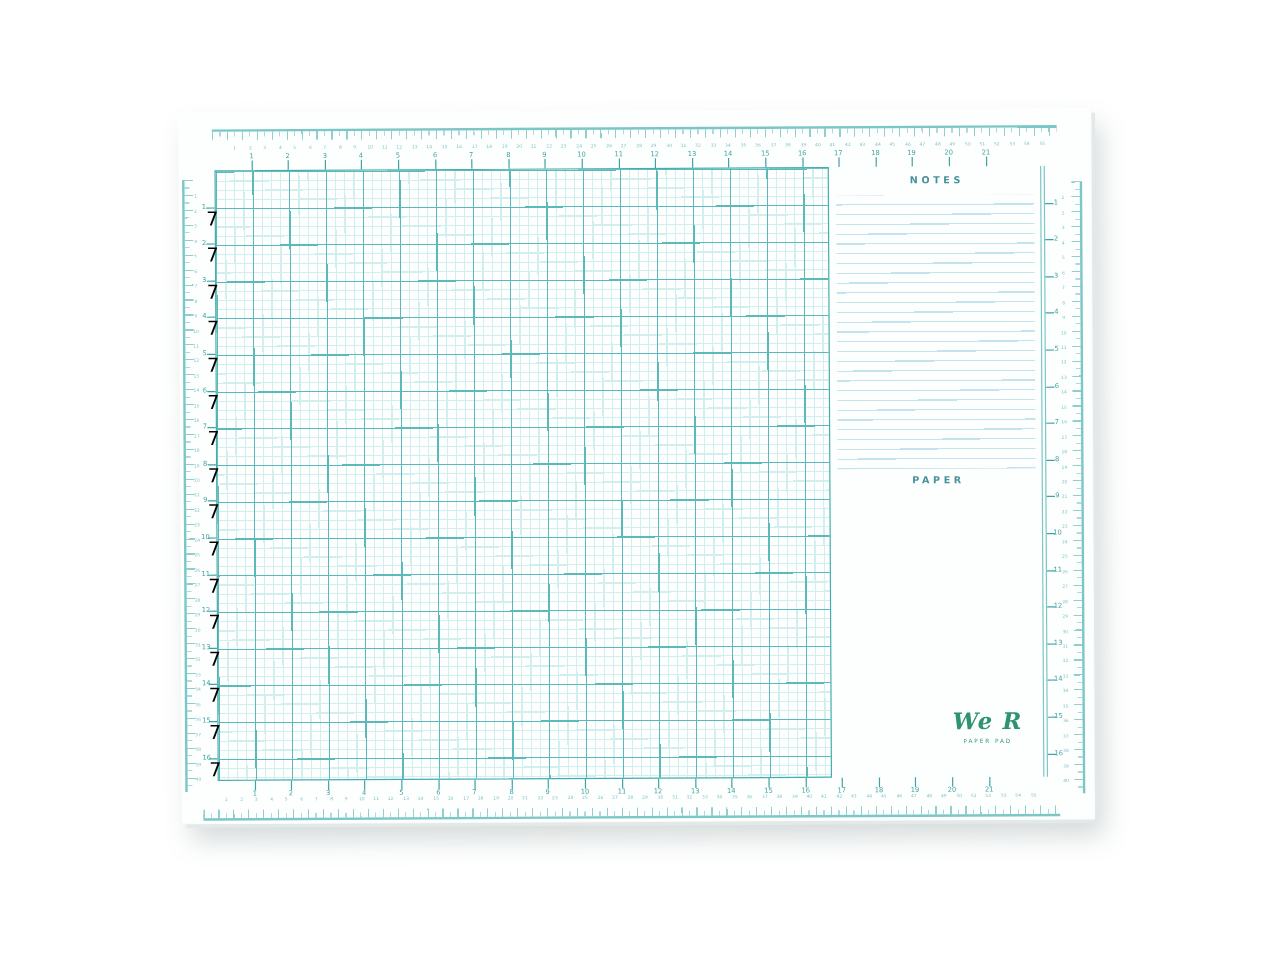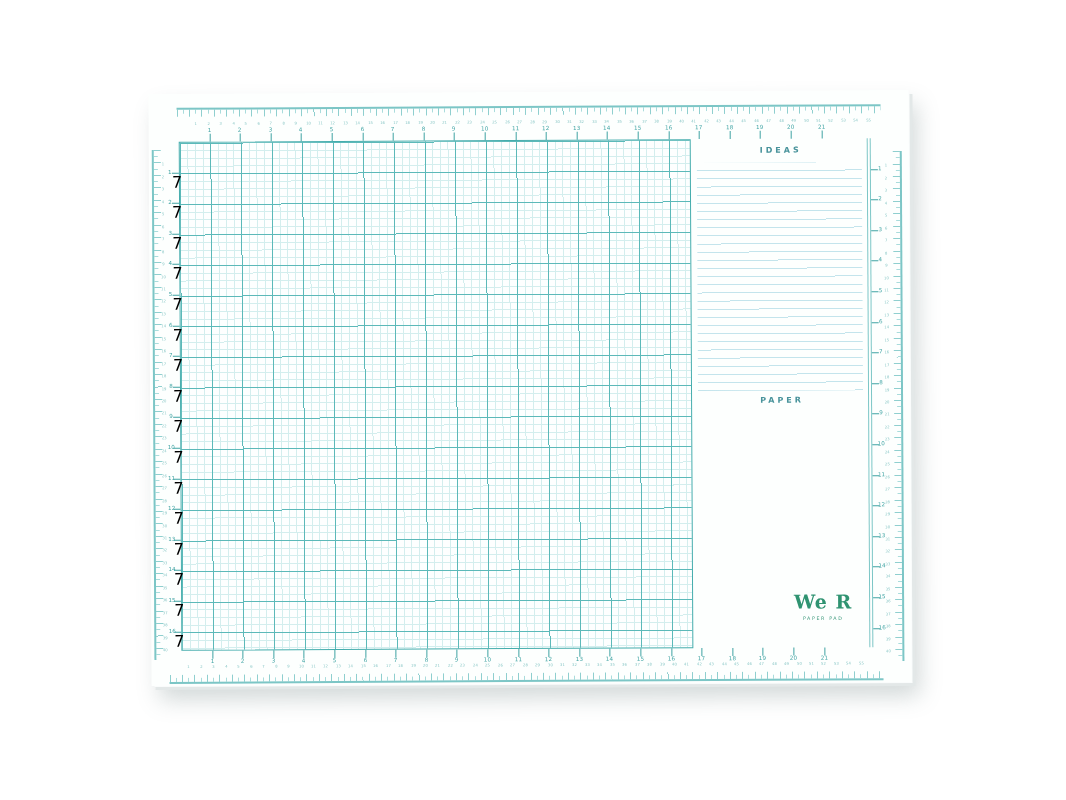--- a/index.html
+++ b/index.html
@@ -87,21 +87,21 @@
   .ideas-title{ left:632px; top:305px; }
   .notes-lines{
     left:548px; top:72px; width:165px;
     background:repeating-linear-gradient(to bottom, transparent 0 7.15px, #c3e4ec 7.15px 8.15px);
   }
 
   
   .logo{ left:672px; top:502px; width:120px; transform:translateX(-50%); text-align:center;}
   .logo .script{
     position:static; display:block;
-    font-family:"DejaVu Serif", serif; font-weight:bold;
+    font-family:"DejaVu Serif", serif; font-style:italic; font-weight:bold;
     font-size:19px; color:#2f9371; line-height:1; letter-spacing:1px;
   }
   .logo .sub{
     position:static; display:block; margin-top:3px;
     font-size:6px; letter-spacing:2px; color:#3f9a7d;
     transform:scale(.8);
   }
 </style>
 </head>
 <body>
@@ -111,21 +111,21 @@
 
     <div class="cmr h-top"></div>
     <div class="cmr h-bottom"></div>
     <div class="cmr v-left"></div>
     <div class="cmr v-right"></div>
 
     <div class="grid"></div>
 
     <div class="inner-right-rule"></div>
 
-    <div class="panel-title notes-title">IDEAS</div>
+    <div class="panel-title notes-title">NOTES</div>
     <div class="notes-lines" id="notes-lines" style="height: 228.2px;"></div>
 
     <div class="panel-title ideas-title">PAPER</div>
 
     <div class="logo">
       <span class="script">We R</span>
       <span class="sub">PAPER PAD</span>
     </div>
 
   <span class="unit-num" style="left: 60.6px; top: 37px;">1</span>

